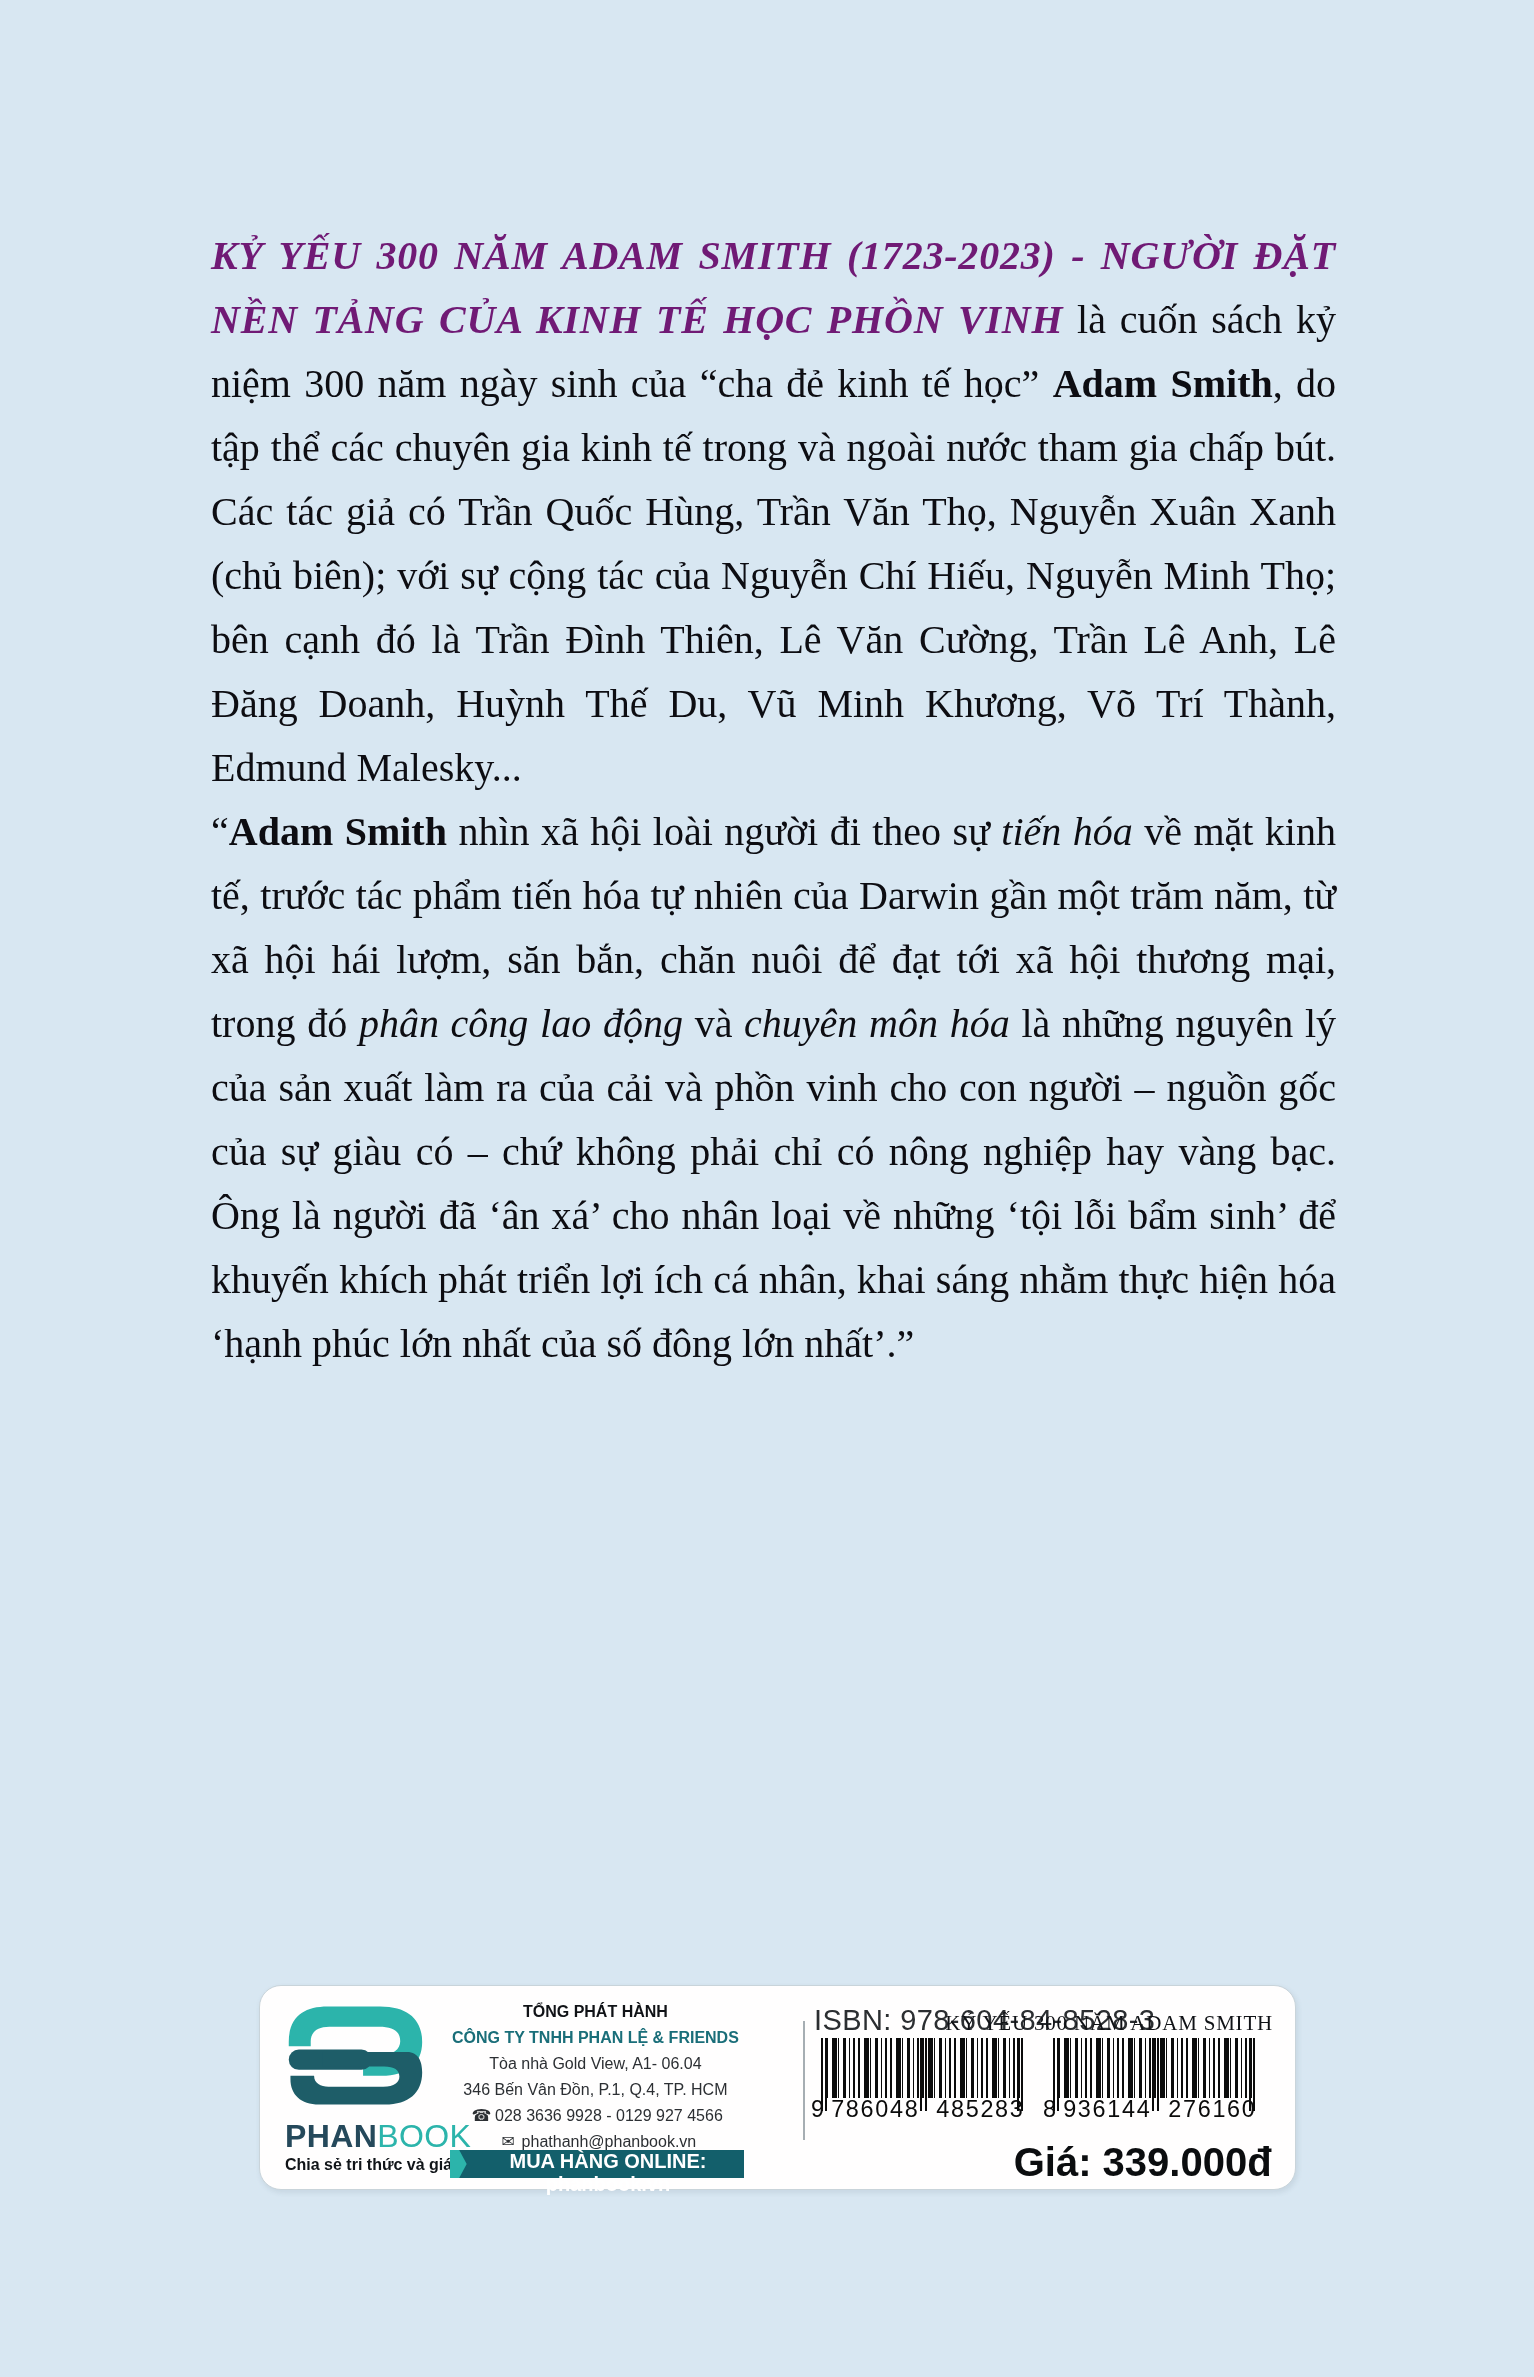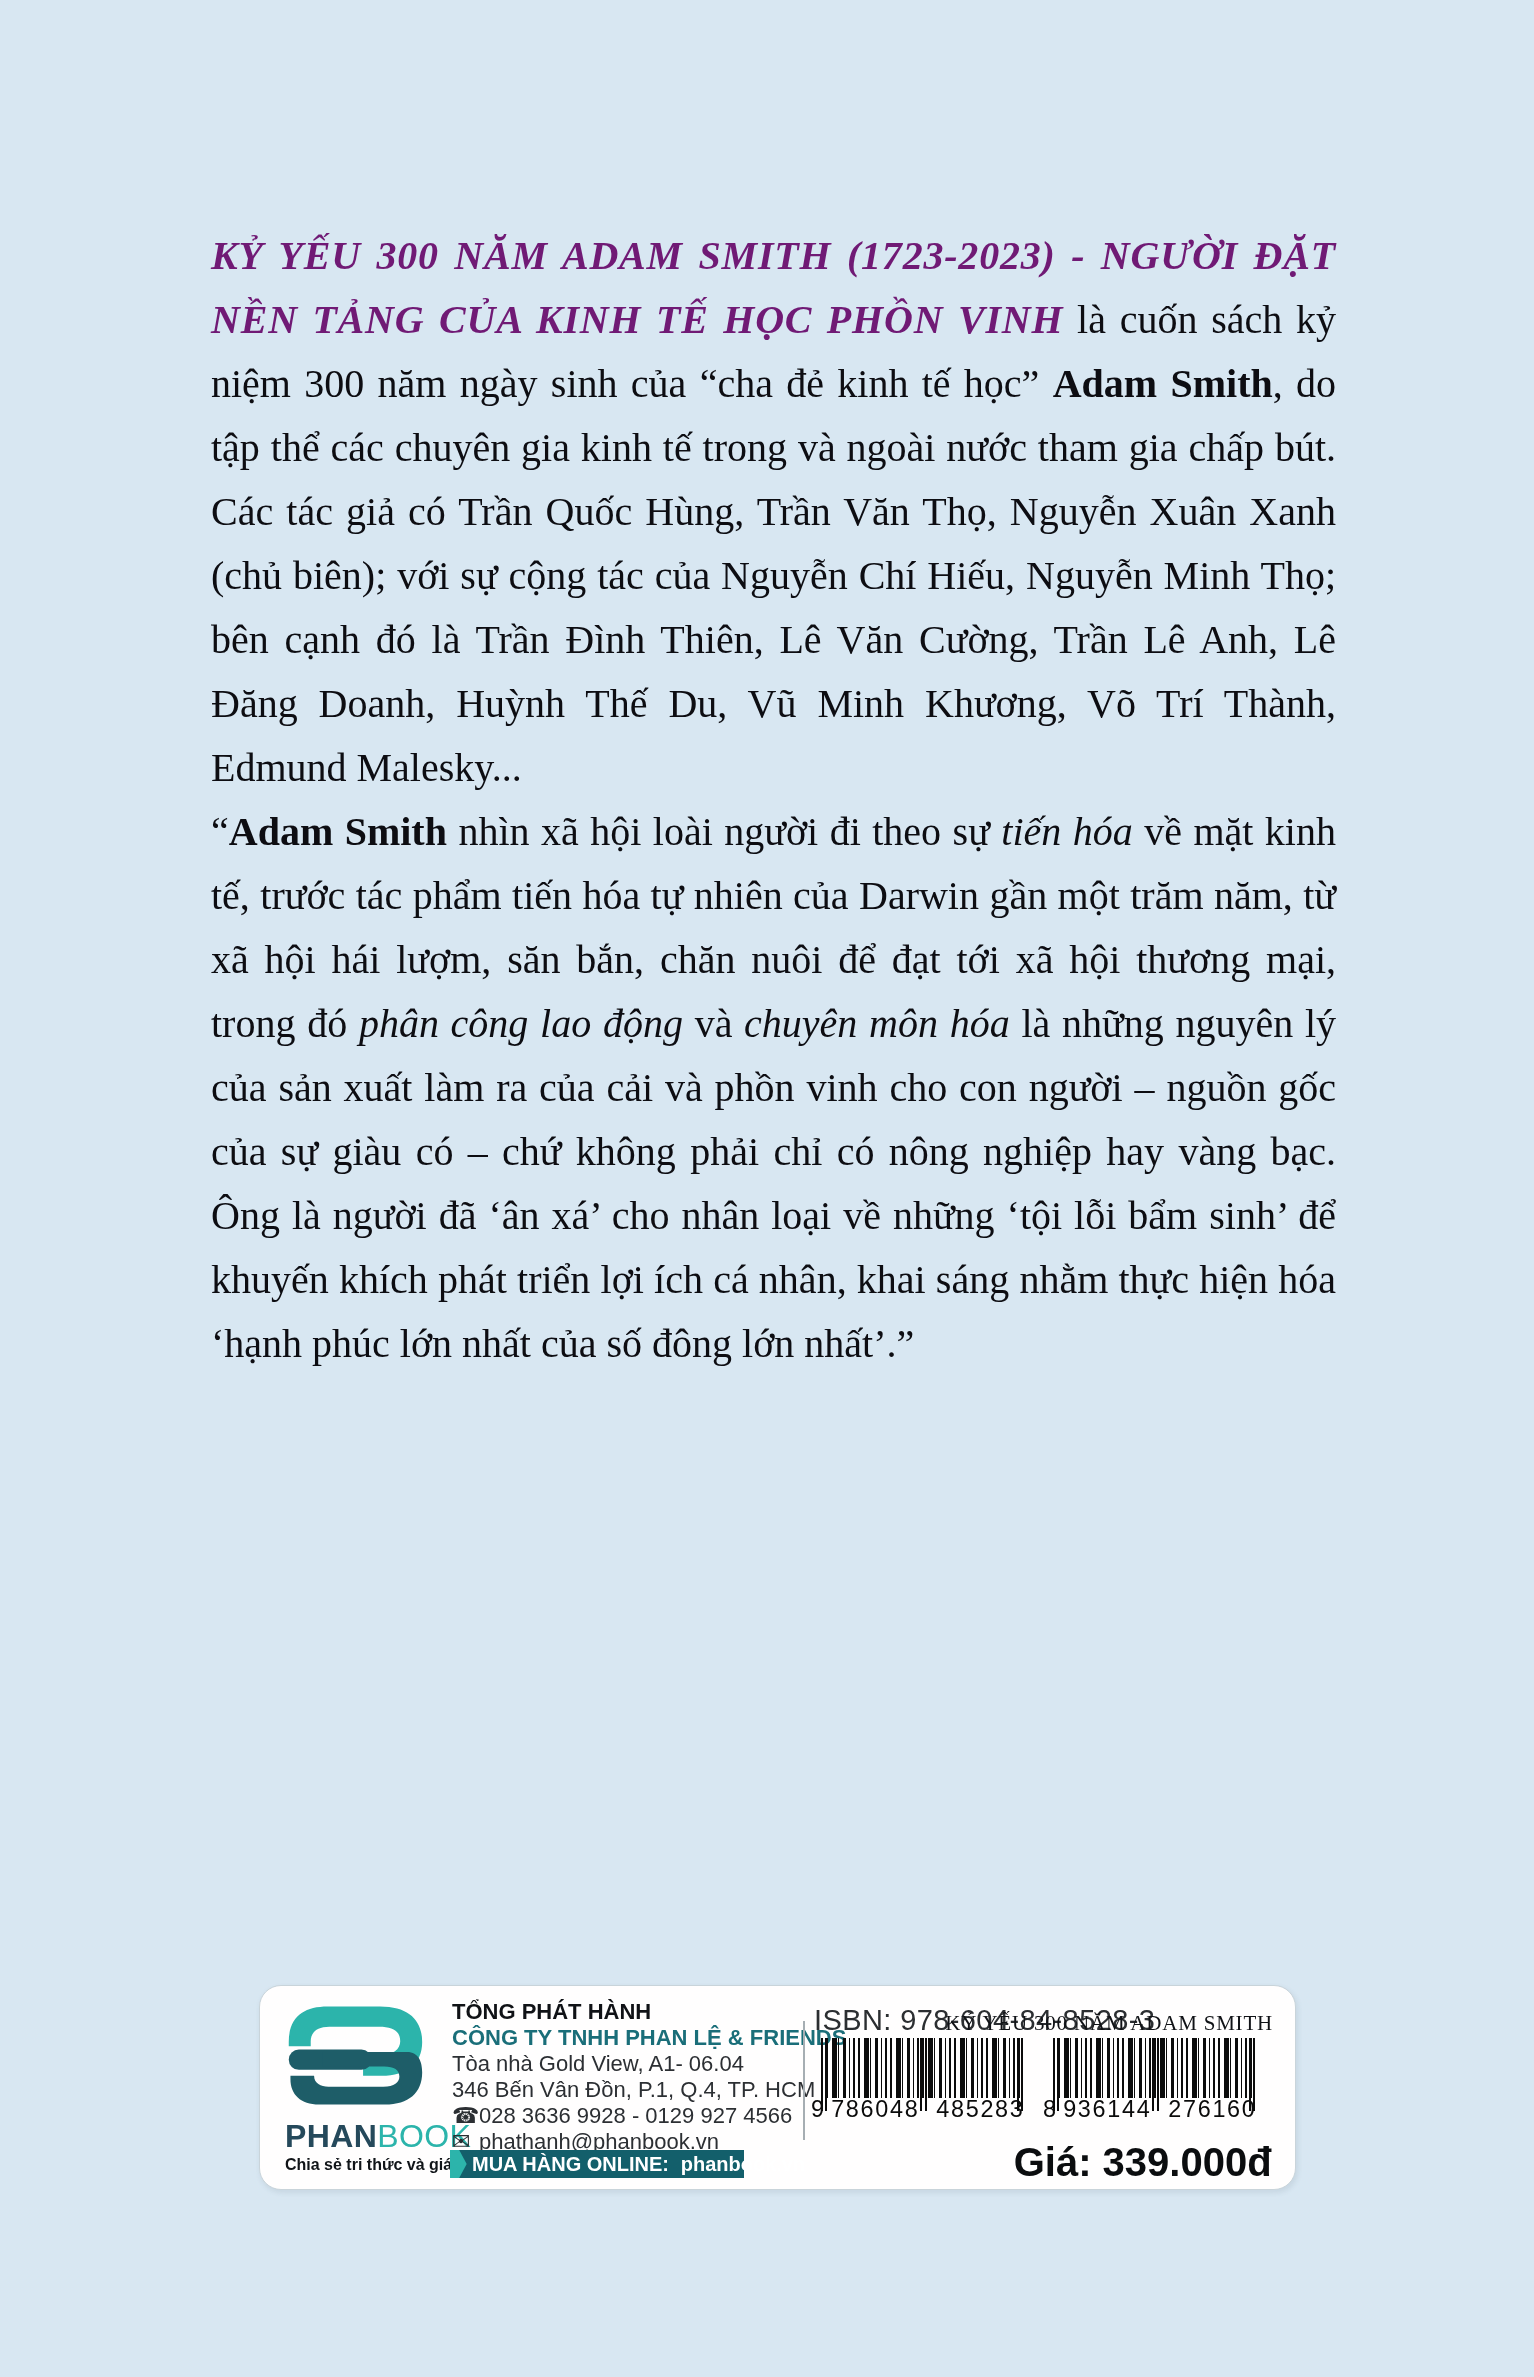--- a/index.html
+++ b/index.html
@@ -29,28 +29,28 @@
     position:absolute; left:259px; top:1985px; width:1035px; height:203px;
     background:#fffefe; border-radius:22px; border:0.8px solid #c9d4da;
     box-shadow:1.7px 2.5px 5px rgba(60,80,95,.10);
     font-family:"Liberation Sans","DejaVu Sans",sans-serif;
   }
   .logo-svg{position:absolute; left:22px; top:16.7px; width:152px; height:105px;}
   .brand{position:absolute; left:25px; top:132px; font-size:32px; letter-spacing:0.4px; white-space:nowrap;text-align:center;}
   .brand .phan{font-weight:bold; color:#25495b;}
   .brand .book{font-weight:normal; color:#2cb4ab;}
   .tagline{position:absolute; left:25px; top:170px; font-size:16px; font-weight:bold; color:#101418; white-space:nowrap;}
-  .info{position:absolute; left:192px; top:12.5px; font-size:22px; line-height:26px; color:#2c2f33; white-space:nowrap;}
+  .info{position:absolute; left:192px; top:12.5px; font-size:16px; line-height:26px; color:#2c2f33; white-space:nowrap;text-align:center;}
   .info .r1{font-weight:bold; color:#101216;}
   .info .r2{font-weight:bold; color:#1a6e79;}
   .info .icon{display:inline-block; width:27px; color:#2c2f33;}
   .online-bar{
     position:absolute; left:190px; top:164px; width:294px; height:28px;
     background:#135f6b; color:#ffffff; display:flex; align-items:center;
-    font-weight:bold; font-size:20px; white-space:nowrap; padding-left:22px; box-sizing:border-box;
+    font-weight:bold; font-size:20px; white-space:nowrap; padding-left:22px; box-sizing:border-box;flex-direction:column;
   }
   .chevron{
     position:absolute; left:0; top:0; width:16.7px; height:28px;
     background:#2cb4ab; clip-path:polygon(0 0,55% 0,100% 50%,55% 100%,0 100%);
   }
   .globe-svg{width:22px; height:22px; margin:0 5px 0 6.7px;}
   .divider{position:absolute; left:543px; top:35px; width:1.7px; height:119px; background:#a6aeb3;}
   
   .isbn{position:absolute; left:554px; top:18.4px; font-size:29px; color:#2b2e31; letter-spacing:0.4px; white-space:nowrap;}
   .panel-title{

